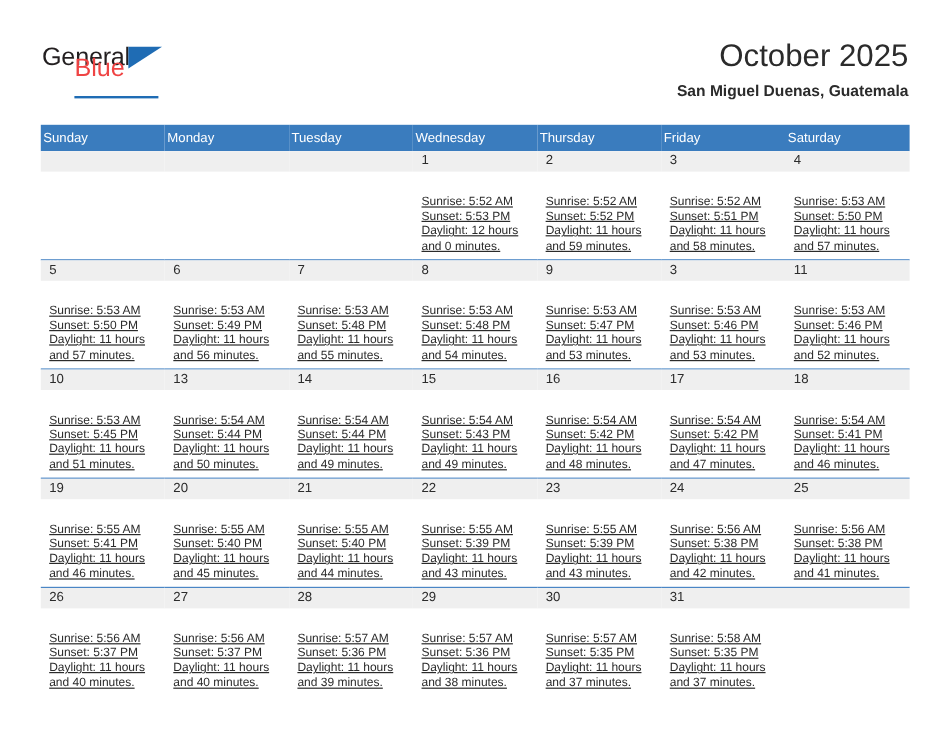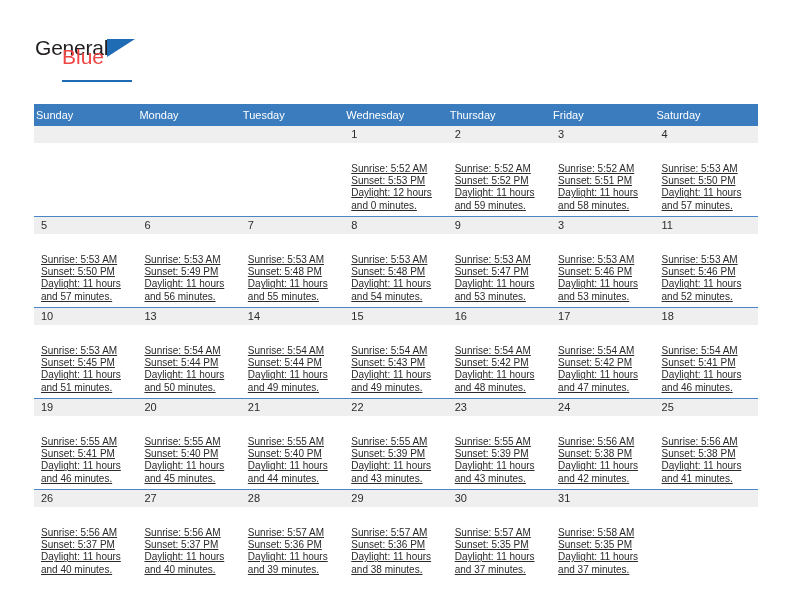--- a/index.html
+++ b/index.html
@@ -175,20 +175,22 @@
   <div class="header">
 
     <div class="logo">
       <span class="logo-general">General</span>
       <span class="logo-triangle"></span>
       <span class="logo-blue">Blue</span>
       <span class="logo-underline"></span>
     </div>
 
     <div class="title-block">
+      <h1 class="cal-title">October 2025</h1>
+      <h2 class="cal-subtitle">San Miguel Duenas, Guatemala</h2>
     </div>
 
   </div>
 
   <table class="calendar">
     <thead>
       <tr>
         <th>Sunday</th>
         <th>Monday</th>
         <th>Tuesday</th>

